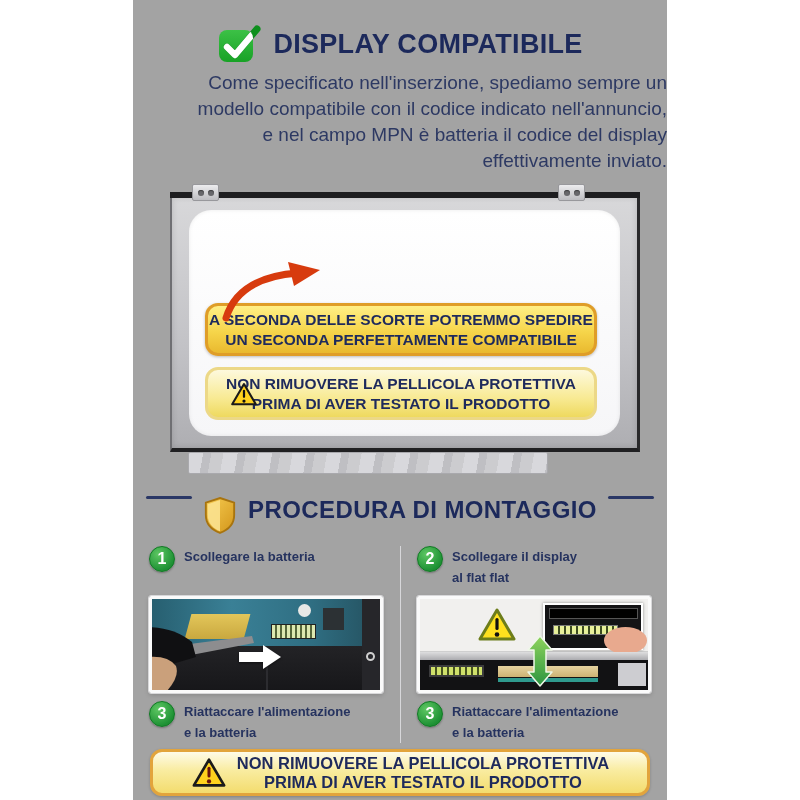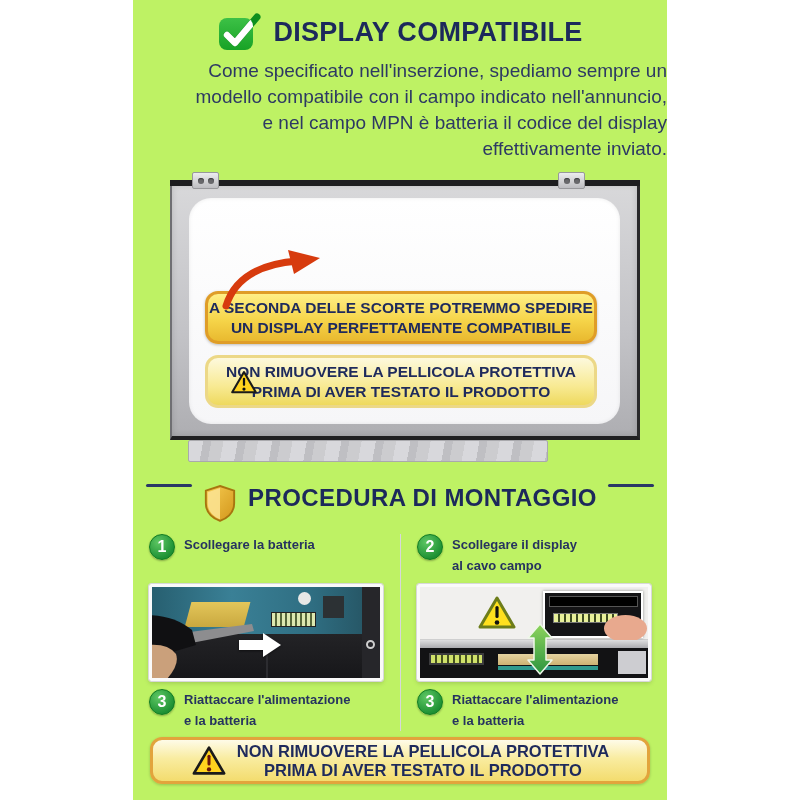--- a/index.html
+++ b/index.html
@@ -1,18 +1,18 @@
 <!DOCTYPE html>
 <html><head>
 <meta charset="utf-8">
 <style>
   * { margin:0; padding:0; box-sizing:border-box; }
   html,body { width:800px; height:800px; background:#ffffff; overflow:hidden;
               font-family:"Liberation Sans", sans-serif; }
-  .column { width:534px; height:800px; margin:0 auto; background:#bef264; padding-top:12px; }
+  .column { width:534px; height:800px; margin:0 auto; background:#a3a3a3; padding-top:24px; }
 
   
   .hdr { display:flex; align-items:center; justify-content:center; gap:12px; height:40px; margin-bottom:6px; }
   .hdr h1 { font-size:27px; font-weight:bold; color:#1c295b; letter-spacing:.3px; }
 
   
   .intro { text-align:right; color:#2d3963; font-size:19px; line-height:26px; }
 
   
   .panel { position:relative; width:470px; height:290px; margin:10px 0 0 37px; }
@@ -122,21 +122,21 @@
       </defs>
       <rect x="2" y="6" width="34" height="32" rx="8" fill="url(#gGreen)"></rect>
       <polyline points="10,23 18,31 40,5" fill="none" stroke="#0d8f1d" stroke-width="7" stroke-linecap="round" stroke-linejoin="round"></polyline>
       <polyline points="10,23 18,31 40,5" fill="none" stroke="#ffffff" stroke-width="6.5" stroke-linecap="round" stroke-linejoin="round" clip-path="url(#cb)"></polyline>
     </svg>
     <h1>DISPLAY COMPATIBILE</h1>
   </div>
 
   <div class="intro">
     <div>Come specificato nell'inserzione, spediamo sempre un</div>
-    <div>modello compatibile con il campo indicato nell'annuncio,</div>
+    <div>modello compatibile con il codice indicato nell'annuncio,</div>
     <div>e nel campo MPN è batteria il codice del display</div>
     <div>effettivamente inviato.</div>
   </div>
 
   <div class="panel">
     <div class="bracket left">
       <span class="hole"></span>
       <span class="hole"></span>
     </div>
     <div class="bracket right">
@@ -149,21 +149,21 @@
     </div>
     <div class="foil"></div>
 
     <svg class="red-arrow" width="104" height="62" viewBox="0 0 104 62">
       <path d="M8 58 C 16 32, 38 16, 80 13" fill="none" stroke="#d73b0e" stroke-width="7" stroke-linecap="round"></path>
       <polygon points="70,2 102,10 76,26" fill="#d73b0e"></polygon>
     </svg>
 
     <div class="plabel plabel1">
       <span>A SECONDA DELLE SCORTE POTREMMO SPEDIRE</span>
-      <span>UN DISPLAY PERFETTAMENTE COMPATIBILE</span>
+      <span>UN SECONDA PERFETTAMENTE COMPATIBILE</span>
     </div>
 
     <div class="plabel plabel2">
       <svg class="tri" width="28" height="25" viewBox="0 0 40 36">
         <path d="M20 3 L37 32 L3 32 Z" fill="#ffd21e" stroke="#1a1a1a" stroke-width="3" stroke-linejoin="round"></path>
         <rect x="18.4" y="11" width="3.2" height="12" rx="1.6" fill="#111"></rect>
         <circle cx="20" cy="27.5" r="2.3" fill="#111"></circle>
       </svg>
       <span>NON RIMUOVERE LA PELLICOLA PROTETTIVA</span>
       <span>PRIMA DI AVER TESTATO IL PRODOTTO</span>
@@ -194,21 +194,21 @@
         <span class="badge">1</span>
         <div class="step-text">
           <div>Scollegare la batteria</div>
         </div>
       </div>
 
       <div class="step">
         <span class="badge">2</span>
         <div class="step-text">
           <div>Scollegare il display</div>
-          <div>al cavo campo</div>
+          <div>al flat flat</div>
         </div>
       </div>
 
       <div class="photo">
         <div class="p1-top"></div>
         <div class="p1-cable"></div>
         <div class="p1-conn"></div>
         <div class="p1-chip"></div>
         <div class="p1-dot"></div>
         <div class="p1-batt"></div>

